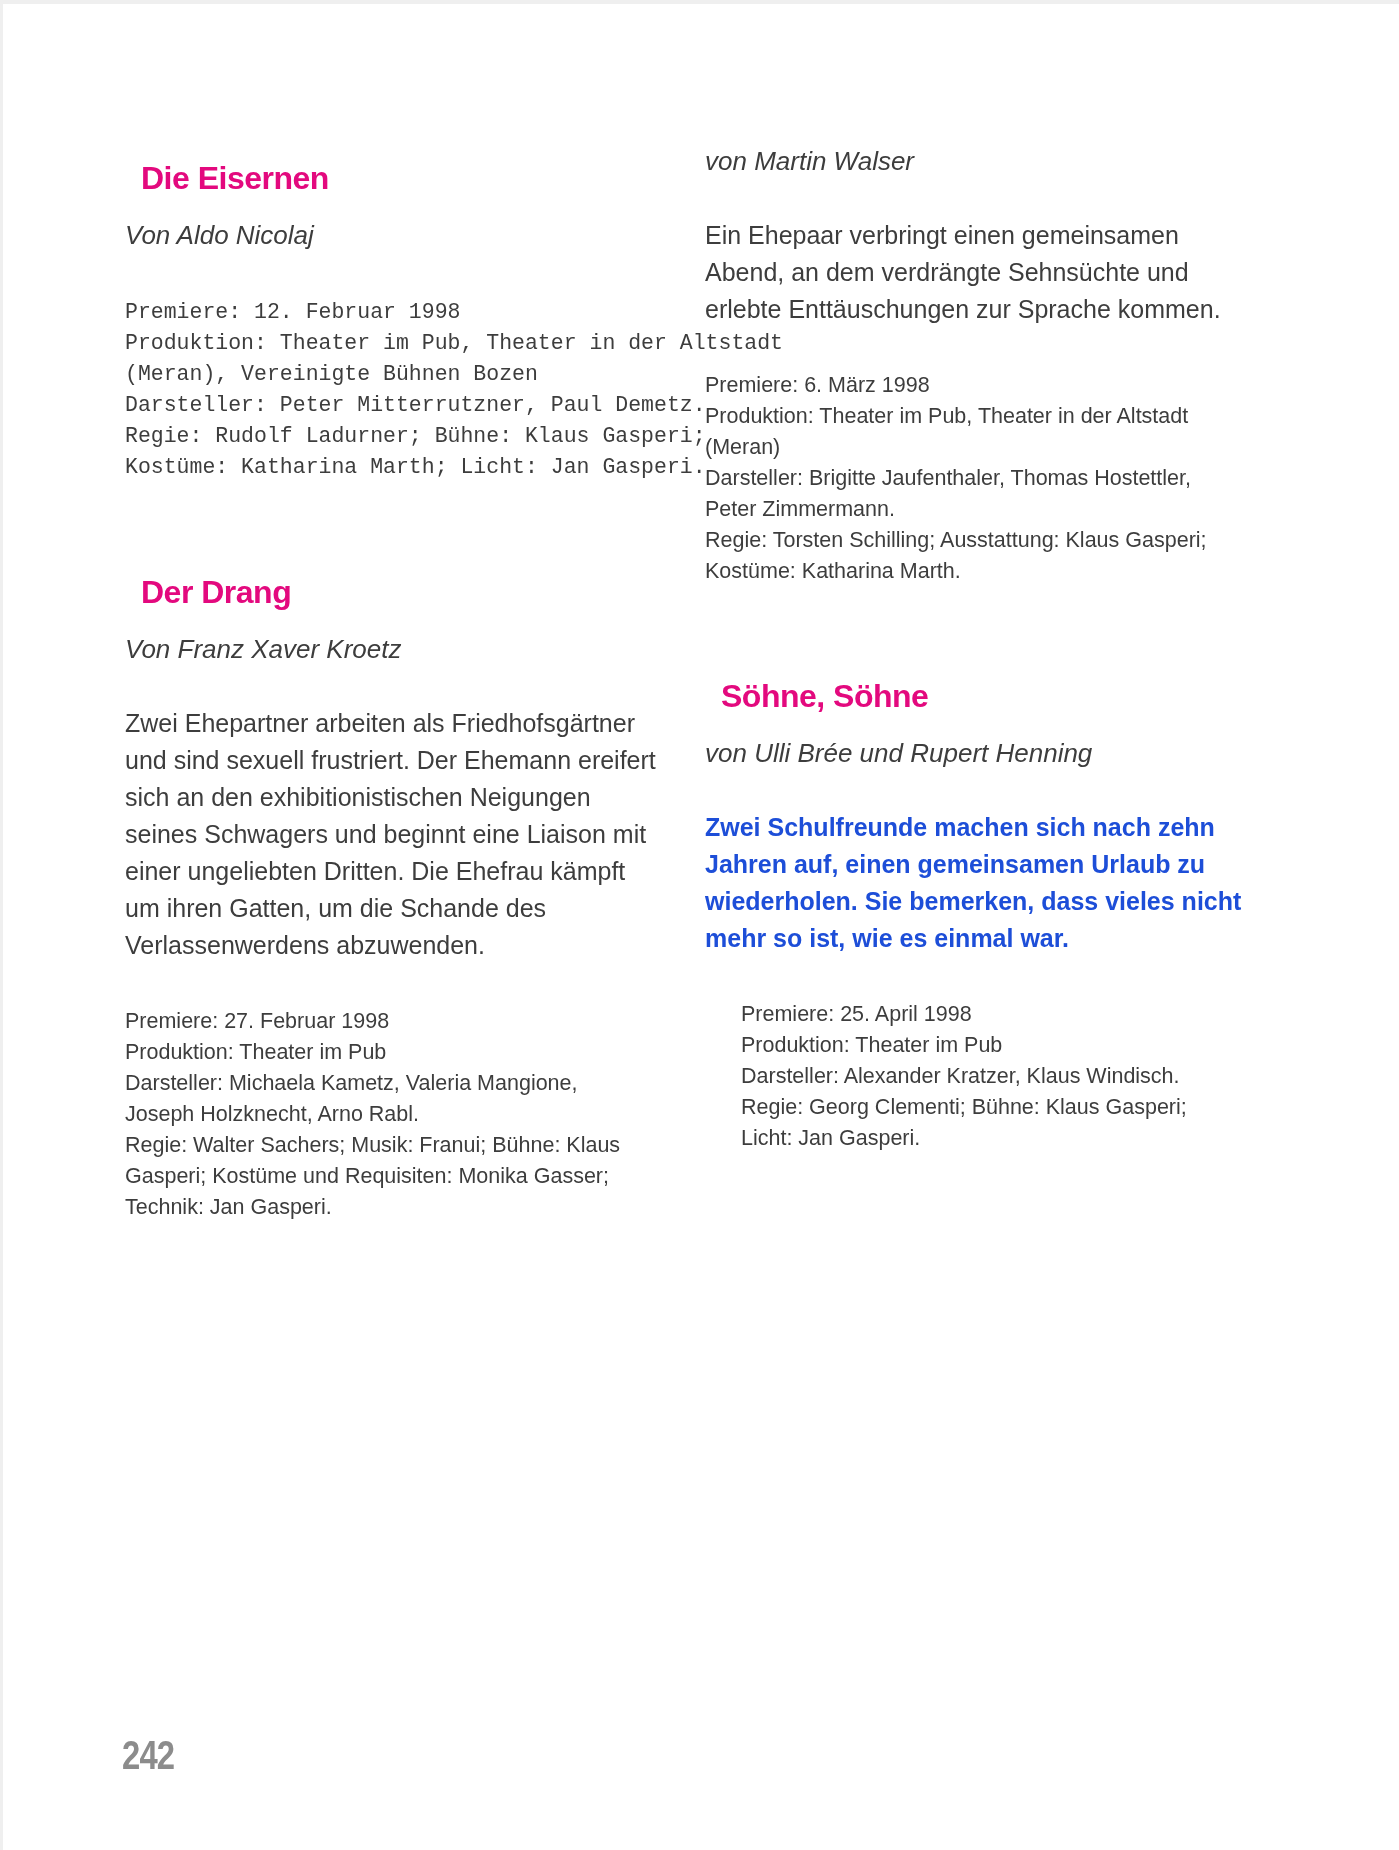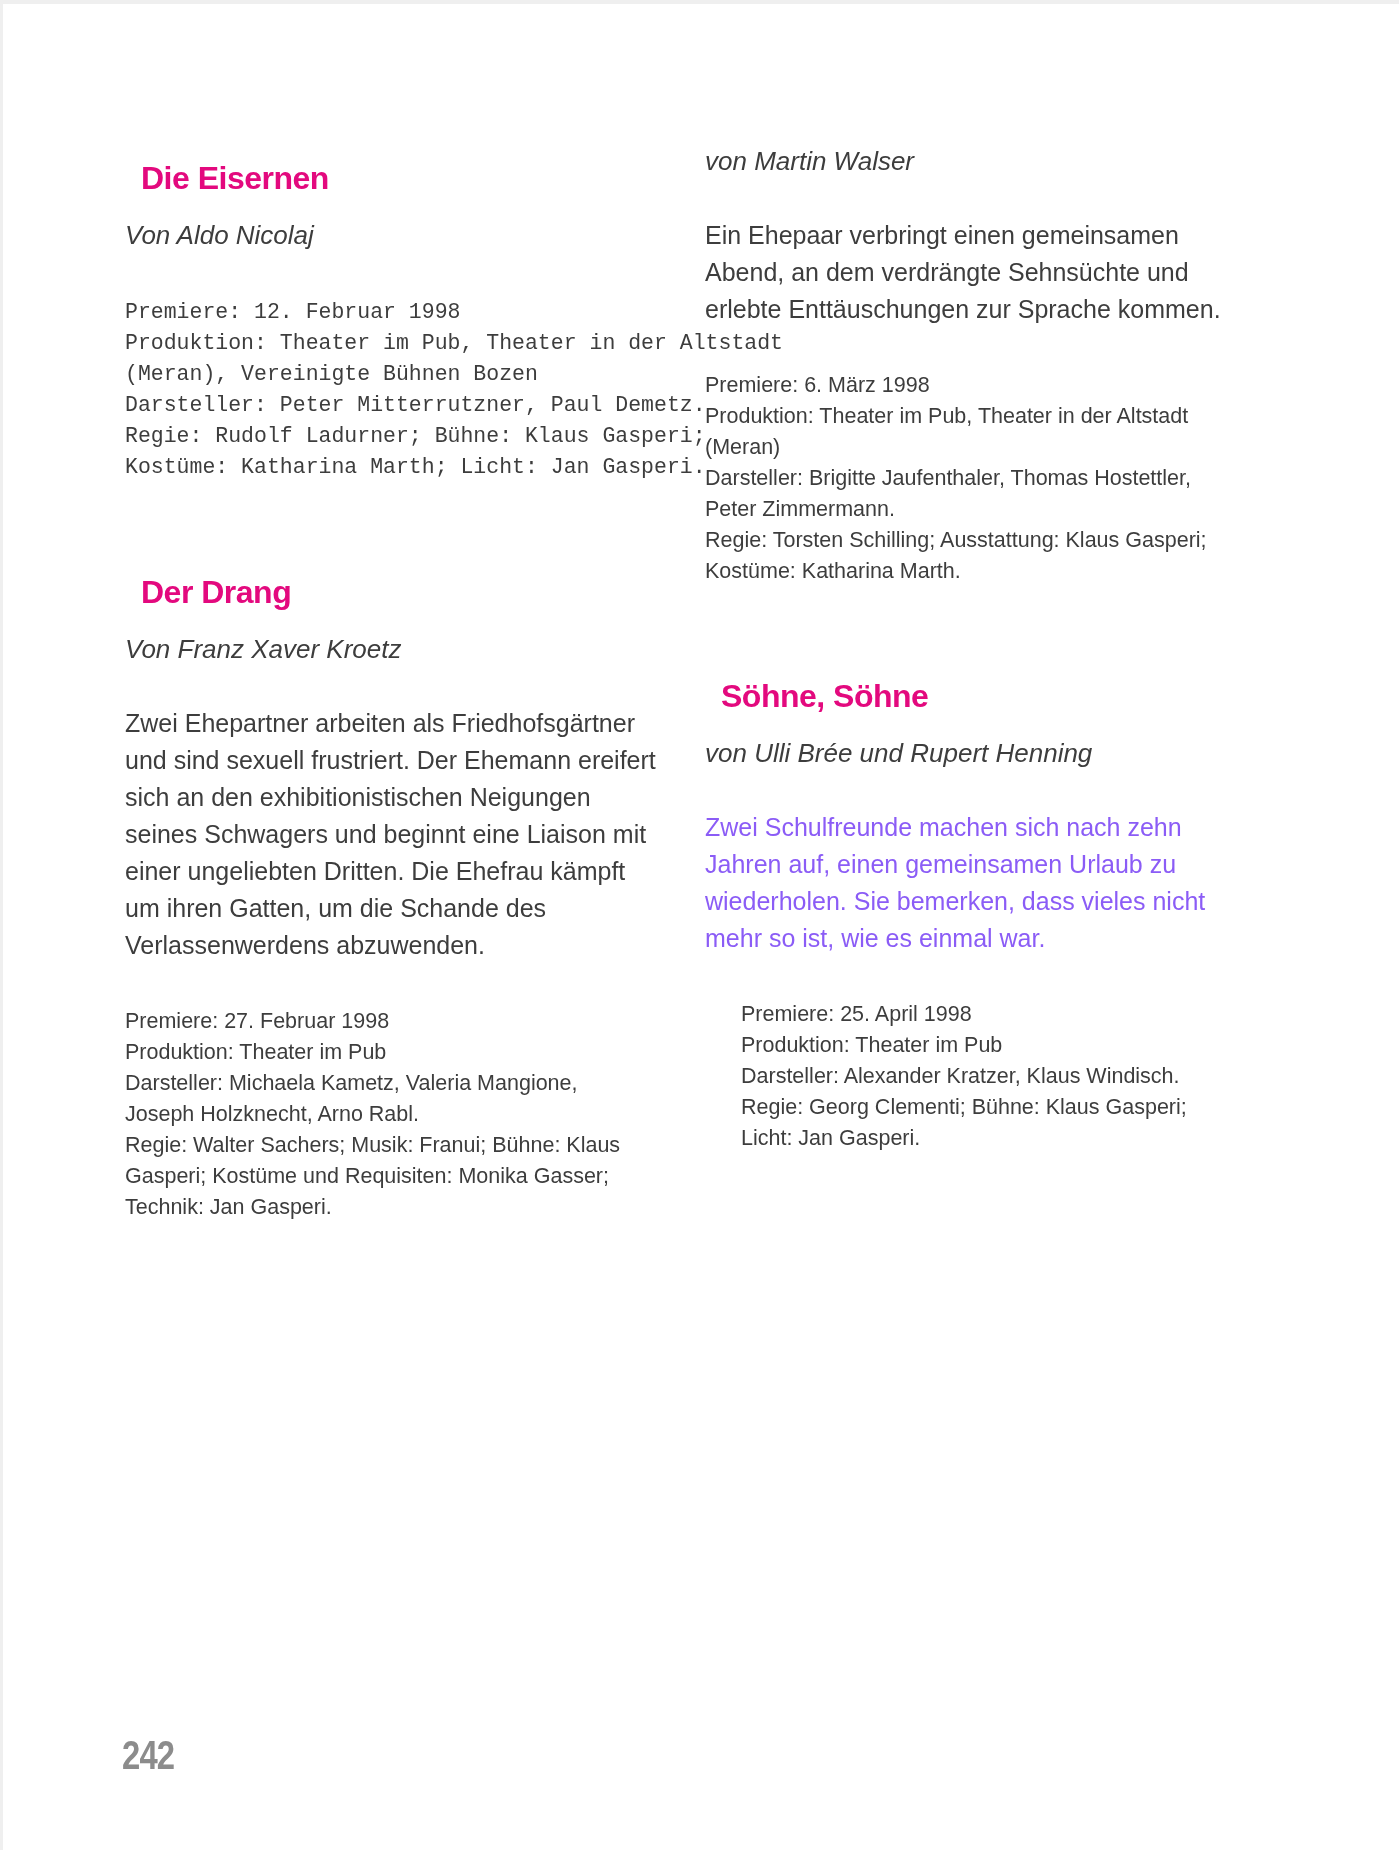--- a/index.html
+++ b/index.html
@@ -136,21 +136,21 @@
 (Meran)
 Darsteller: Brigitte Jaufenthaler, Thomas Hostettler,
 Peter Zimmermann.
 Regie: Torsten Schilling; Ausstattung: Klaus Gasperi;
 Kostüme: Katharina Marth.</p>
     </div>
 
     <div class="play">
       <h2 style="color: rgb(227, 9, 126);">Söhne, Söhne</h2>
       <p class="author" style="color: rgb(61, 61, 61);">von Ulli Brée und Rupert Henning</p>
-      <p class="synopsis" style="color: #8b5cf6;">Zwei Schulfreunde machen sich nach zehn
+      <p class="synopsis" style="color: #1d4ed8; font-weight: bold;">Zwei Schulfreunde machen sich nach zehn
 Jahren auf, einen gemeinsamen Urlaub zu
 wiederholen. Sie bemerken, dass vieles nicht
 mehr so ist, wie es einmal war.</p>
       <p class="details" style="color: rgb(61, 61, 61); margin-left: 36px;">Premiere: 25. April 1998
 Produktion: Theater im Pub
 Darsteller: Alexander Kratzer, Klaus Windisch.
 Regie: Georg Clementi; Bühne: Klaus Gasperi;
 Licht: Jan Gasperi.</p>
     </div>
 

